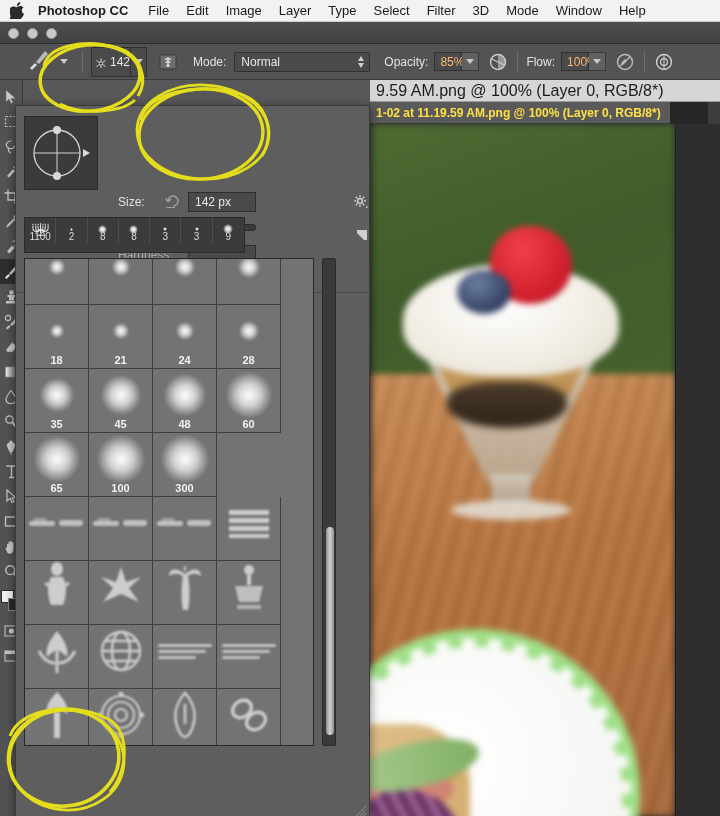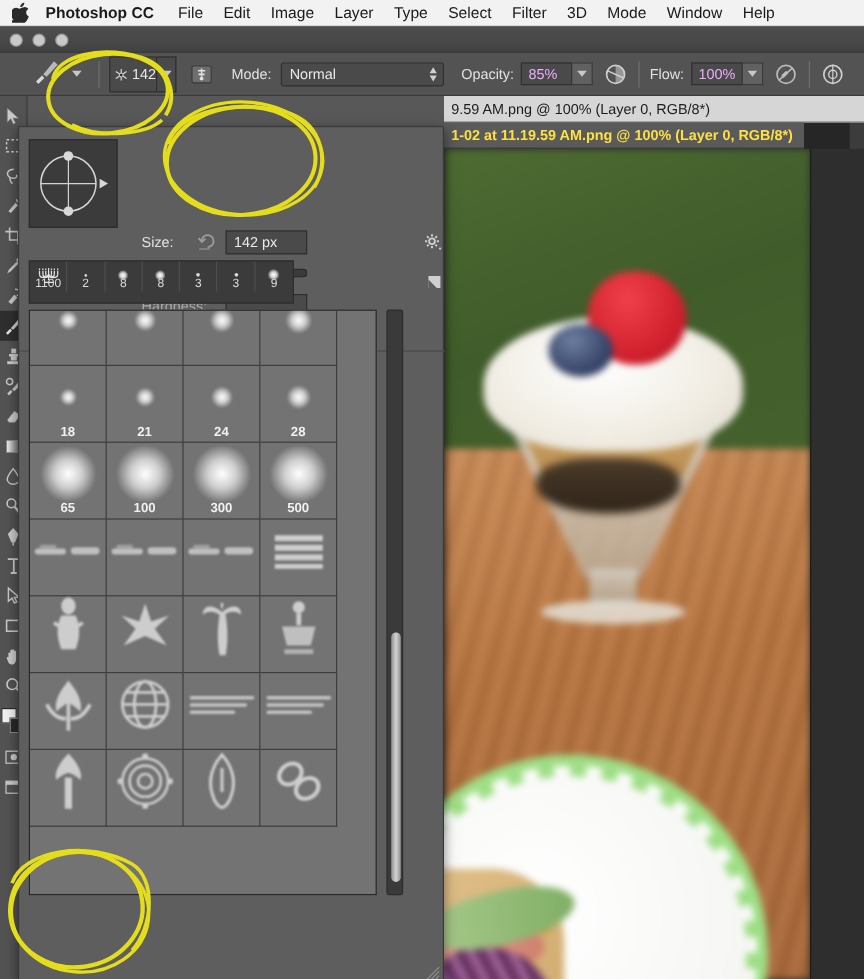--- a/index.html
+++ b/index.html
@@ -71,38 +71,38 @@
   .combo {
     height: 20px; background: #4a4a4a; border: 1px solid #303030; border-radius: 2px;
     color: #e8e8e8; font-size: 12px; display: flex; align-items: center;
     padding: 0 6px; position: relative; min-width: 0;
   }
   .combo .updown { position: absolute; right: 5px; top: 3px; display: flex; flex-direction: column; gap: 2px; }
   .chev-up { width: 0; height: 0; border-left: 3.5px solid transparent; border-right: 3.5px solid transparent; border-bottom: 5px solid #d0d0d0; }
   .chev-dn { width: 0; height: 0; border-left: 3.5px solid transparent; border-right: 3.5px solid transparent; border-top: 5px solid #d0d0d0; }
 
   .numfield {
-    height: 19px; width: 43px; background: #4a4a4a; border: 1px solid #303030;
-    color: #f0abfc; font-size: 12px; display: flex; align-items: center; padding-left: 5px;
+    height: 19px; width: 28px; background: #4a4a4a; border: 1px solid #303030;
+    color: #fdba74; font-size: 12px; display: flex; align-items: center; padding-left: 5px;
   }
   .stepbtn {
     width: 17px; height: 19px; background: #616161; border: 1px solid #3a3a3a; border-left: none;
     display: flex; align-items: center; justify-content: center;
   }
 
   .ic { width: 22px; height: 22px; position: relative; }
 
   
   .doc-area {
     position: absolute; left: 370px; top: 58px; width: 350px; height: 736px;
     background: #262626;
   }
   .doc-tab {
     position: absolute; left: 0; top: 0; width: 350px; height: 22px;
-    background: #d6d6d6; color: #1c1c1c; font-size: 12px;
+    background: #d6d6d6; color: #1c1c1c; font-size: 16px;
     display: flex; align-items: center; padding-left: 6px; overflow: hidden;
     border-bottom: 1px solid #9a9a9a; white-space: nowrap;
   }
   .doc-title {
     position: absolute; left: 0; top: 22px; width: 300px; height: 22px;
     background: #5a5a5a; color: #fde047; font-size: 12px; font-weight: bold;
     display: flex; align-items: center; padding-left: 6px; overflow: hidden;
     white-space: nowrap; border-bottom: 1px solid #3a3a3a;
   }
   .photo {
@@ -744,41 +744,61 @@
               <div class="gcell">
                 <div class="gart">
                   <div class="dotbrush" style="width:20px;height:20px;"></div>
                 </div>
                 <div class="gnum">28</div>
               </div>
             </div>
             <div class="grow">
               <div class="gcell">
                 <div class="gart">
+                  <div class="dotbrush" style="width:34px;height:34px;"></div>
+                </div>
+                <div class="gnum">35</div>
+              </div>
+              <div class="gcell">
+                <div class="gart">
+                  <div class="dotbrush" style="width:40px;height:40px;"></div>
+                </div>
+                <div class="gnum">45</div>
+              </div>
+              <div class="gcell">
+                <div class="gart">
+                  <div class="dotbrush" style="width:42px;height:42px;"></div>
+                </div>
+                <div class="gnum">48</div>
+              </div>
+              <div class="gcell">
+                <div class="gart">
                   <div class="dotbrush" style="width:46px;height:46px;"></div>
                 </div>
+                <div class="gnum">60</div>
+              </div>
+            </div>
+            <div class="grow">
+              <div class="gcell">
+                <div class="gart">
+                  <div class="dotbrush" style="width:46px;height:46px;"></div>
+                </div>
                 <div class="gnum">65</div>
               </div>
               <div class="gcell">
                 <div class="gart">
                   <div class="dotbrush" style="width:48px;height:48px;"></div>
                 </div>
                 <div class="gnum">100</div>
               </div>
               <div class="gcell">
                 <div class="gart">
                   <div class="dotbrush" style="width:48px;height:48px;"></div>
                 </div>
                 <div class="gnum">300</div>
-              </div>
-              <div class="gcell">
-                <div class="gart">
-                  <div class="dotbrush" style="width:48px;height:48px;"></div>
-                </div>
-                <div class="gnum">500</div>
               </div>
             </div>
             <div class="grow">
               <div class="gcell">
                 <div class="gart">
                   <svg width="60" height="18" viewBox="0 0 60 18">
                     <g fill="#cdcdcd" opacity=".85">
                       <rect x="2" y="7" width="26" height="5" rx="2.5"></rect>
                       <rect x="32" y="6" width="24" height="6" rx="3"></rect>
                       <rect x="6" y="4" width="14" height="3" rx="1.5" opacity=".6"></rect>

